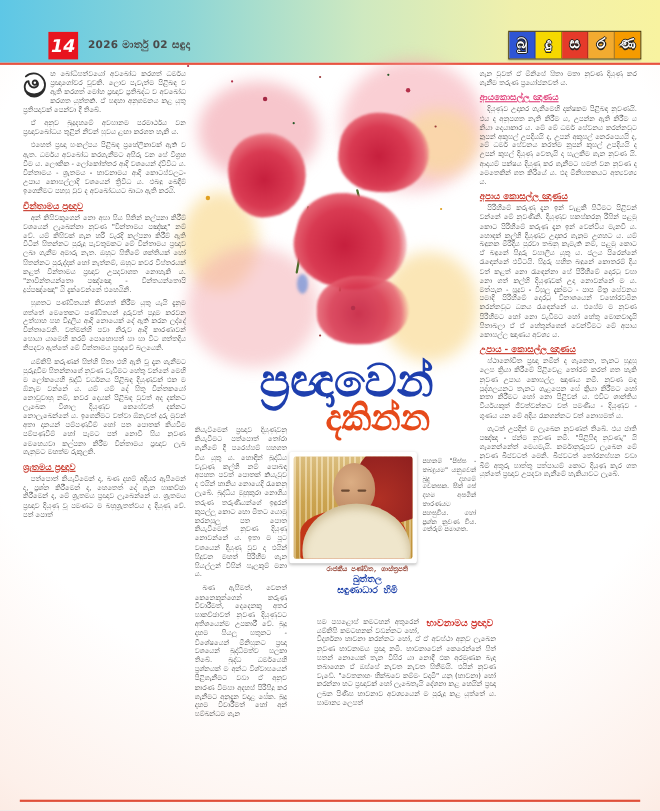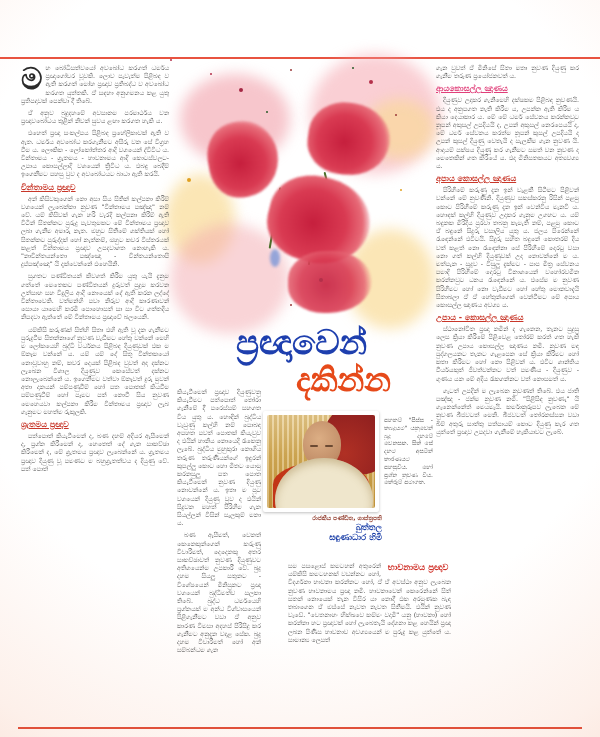--- a/index.html
+++ b/index.html
@@ -27,21 +27,21 @@
   .dropcap{float:left;font-size:30px;line-height:28px;font-weight:bold;color:#2b2b2b;margin:1px 3px 0 0;}
   #col1{left:21px;top:64px;width:148px;height:652px;}
   #col2{left:177px;top:388px;width:84px;height:344px;}
   #col3-side{left:384px;top:416px;width:49px;height:126px;font-size:6px;line-height:7.8px;}
   #col3-main{left:288px;top:542px;width:163px;height:186px;margin-top:20px;}
   #col4{left:436px;top:64px;width:143px;height:652px;}
   .h-float{float:right;width:66px;text-align:center;font-size:8.5px;line-height:10px;font-weight:bold;color:#d03028;margin:0 0 2px 4px;}
   
   .hl{position:absolute;font-weight:bold;white-space:nowrap;}
   .hl1{left:180px;top:283px;font-size:26px;color:#2f9e3f;font-style:italic;letter-spacing:1px;}
-  .hl2{left:236px;top:322px;font-size:34px;color:#1e3fae;}
+  .hl2{left:236px;top:322px;font-size:41px;color:#1e3fae;}
   .hl3{left:296px;top:360px;font-size:33px;color:#e64a1a;}
   
   .flowers{position:absolute;left:170px;top:59px;width:260px;height:285px;}
   .wash{position:absolute;border-radius:50%;filter:blur(7px);}
   .flower{position:absolute;border-radius:48% 52% 55% 45%;filter:blur(1.2px);
           background:radial-gradient(circle at 45% 55%, #c61f3d 0%, #d93a52 45%, #e76b78 68%, rgba(231,107,120,0) 82%);}
   .stem{position:absolute;width:2px;background:#4a6e2a;border-radius:2px;}
   .bluedab{position:absolute;background:rgba(96,136,215,.65);border-radius:50%;filter:blur(1.5px);}
   .speckles{position:absolute;left:0;top:0;width:2px;height:2px;border-radius:50%;background:#b3304a;
     box-shadow:40px 14px 0 0 #b3304a,70px 30px 0 1px #a42844,120px 10px 0 0 #9a3a3a,
@@ -58,30 +58,41 @@
   .fan-red{position:absolute;right:-20px;top:-12px;width:72px;height:72px;border-radius:50%;
          background:radial-gradient(circle at 30% 70%, #b03024 0%, #8e1f1f 70%);}
   .fan-cream{position:absolute;left:8px;bottom:-34px;width:98px;height:84px;border-radius:50%;
          background:#efe6cc;box-shadow:inset 0 4px 8px rgba(150,120,60,.4);}
   .head{position:absolute;left:36px;top:6px;width:38px;height:46px;border-radius:50% 50% 46% 46%;
          background:radial-gradient(circle at 42% 38%, #dcae84 0%, #c3906a 65%, #a9764f 100%);}
   .brow{position:absolute;width:8px;height:2px;background:#6b4a33;border-radius:2px;top:24px;}
   .smile{position:absolute;left:14px;top:36px;width:10px;height:4px;border-bottom:1.5px solid #7a4a33;border-radius:50%;}
   .robe{position:absolute;left:6px;top:48px;width:96px;height:46px;background:#c23517;
          border-radius:46% 46% 6% 6%;}
-  .caption{position:absolute;left:256px;top:514px;width:126px;text-align:right;}
+  .caption{position:absolute;left:271px;top:514px;width:126px;text-align:center;font-family:Liberation Mono, monospace;}
   .cap-title{font-size:6px;color:#8a3020;font-weight:bold;line-height:8px;}
   .cap-name{font-size:8.5px;color:#1b3fa8;font-weight:bold;line-height:10px;}
   .bottom-rule{position:absolute;left:18px;top:727px;width:564px;height:2px;background:#e0503a;}
 </style>
 </head>
 <body>
 
 <div class="page">
 
+  <div class="header">
+    <div class="pagenum">14</div>
+    <div class="date">2026 මාර්තු 02 සඳුදා</div>
+    <div class="logo">
+      <span style="background: rgb(47, 85, 212);">බු</span>
+      <span style="background: rgb(246, 216, 0);">දු</span>
+      <span style="background: rgb(229, 58, 42);">ස</span>
+      <span style="background: rgb(242, 171, 48);">ර</span>
+      <span style="background: rgb(245, 155, 0);">ණ</span>
+    </div>
+  </div>
   <div class="header-rule"></div>
 
   <div class="flowers">
     <div class="wash" style="left:10px;top:15px;width:110px;height:90px;background:rgba(240,152,162,.55);"></div>
     <div class="wash" style="left:140px;top:-5px;width:130px;height:120px;background:rgba(245,160,170,.5);"></div>
     <div class="wash" style="left:-5px;top:115px;width:70px;height:90px;background:rgba(248,210,120,.55);"></div>
     <div class="wash" style="left:0px;top:165px;width:120px;height:110px;background:rgba(244,170,175,.5);"></div>
     <div class="wash" style="left:175px;top:170px;width:90px;height:100px;background:rgba(248,205,110,.5);"></div>
     <div class="wash" style="left:195px;top:40px;width:70px;height:60px;background:rgba(250,222,130,.5);"></div>
     <div class="stem" style="left:104px;top:128px;height:62px;transform:rotate(10deg);"></div>

